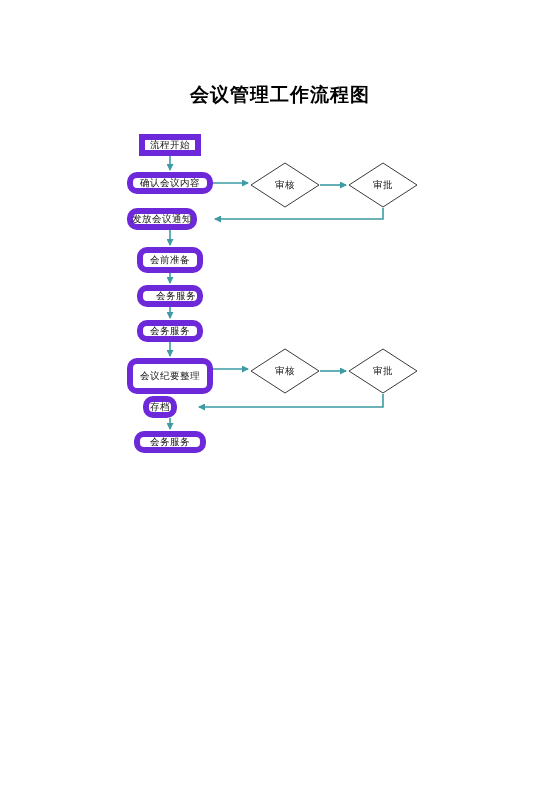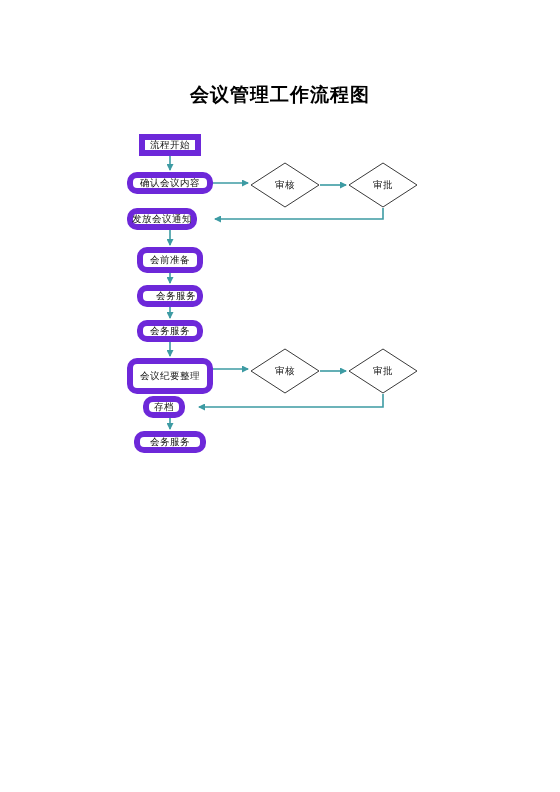--- a/index.html
+++ b/index.html
@@ -154,21 +154,21 @@
     </div>
 
     <div class="node rounded" style="left:137px; top:320px; width:66px; height:22px;">
       <span>会务服务</span>
     </div>
 
     <div class="node rounded" style="left:127px; top:358px; width:86px; height:36px;">
       <span>会议纪要整理</span>
     </div>
 
-    <div class="node rounded" style="left:143px; top:396px; width:42px; height:22px;">
+    <div class="node rounded" style="left:143px; top:396px; width:34px; height:22px;">
       <span>存档</span>
     </div>
 
     <div class="node rounded" style="left:134px; top:431px; width:72px; height:22px;">
       <span>会务服务</span>
     </div>
 
     <div class="diamond-wrap" style="left:250px; top:162px; width:70px; height:46px;">
       <svg width="70" height="46" viewBox="0 0 70 46">
         <polygon points="35,1 69,23 35,45 1,23" fill="#ffffff" stroke="#3a3a3a" stroke-width="1"></polygon>

